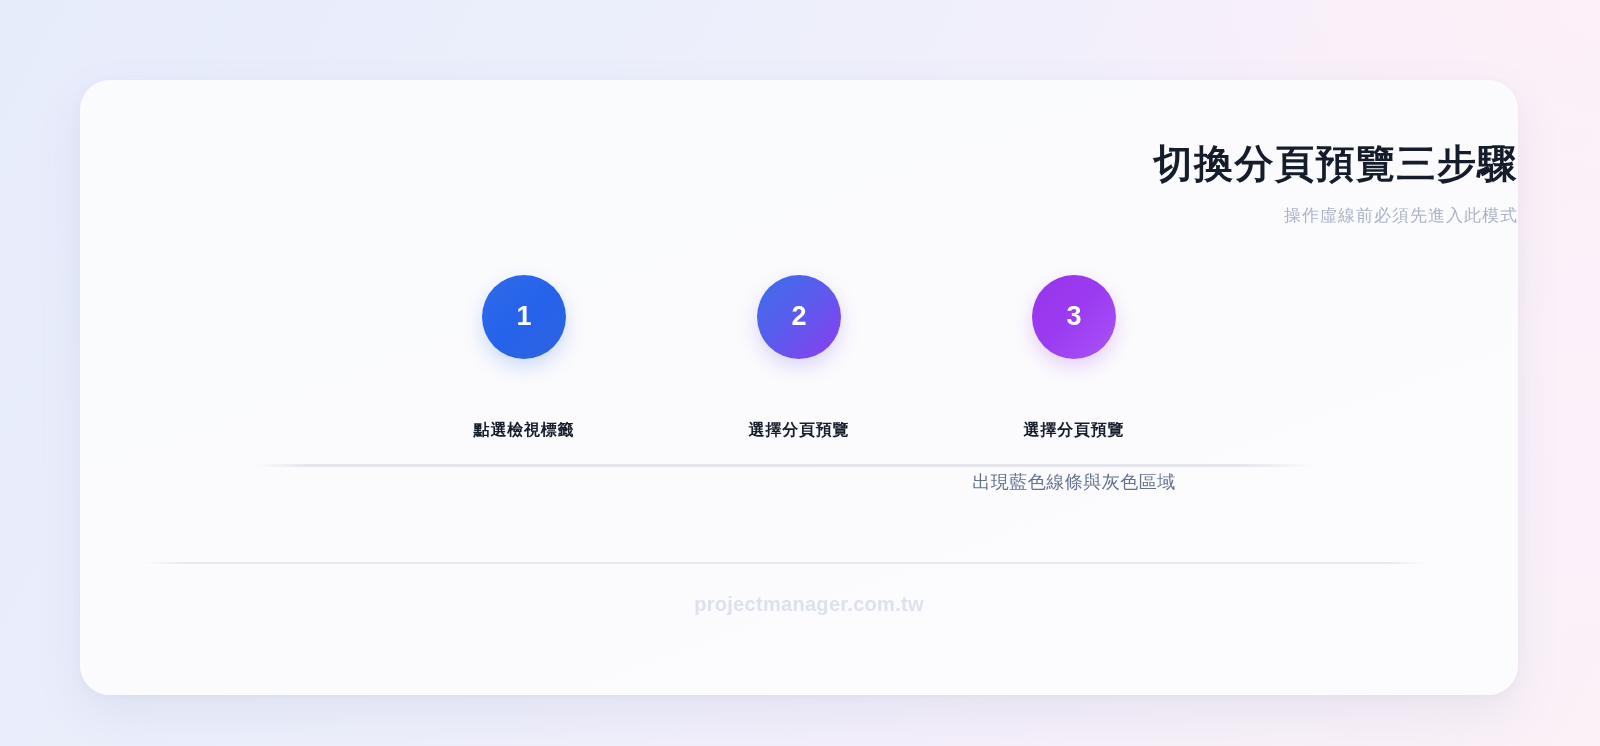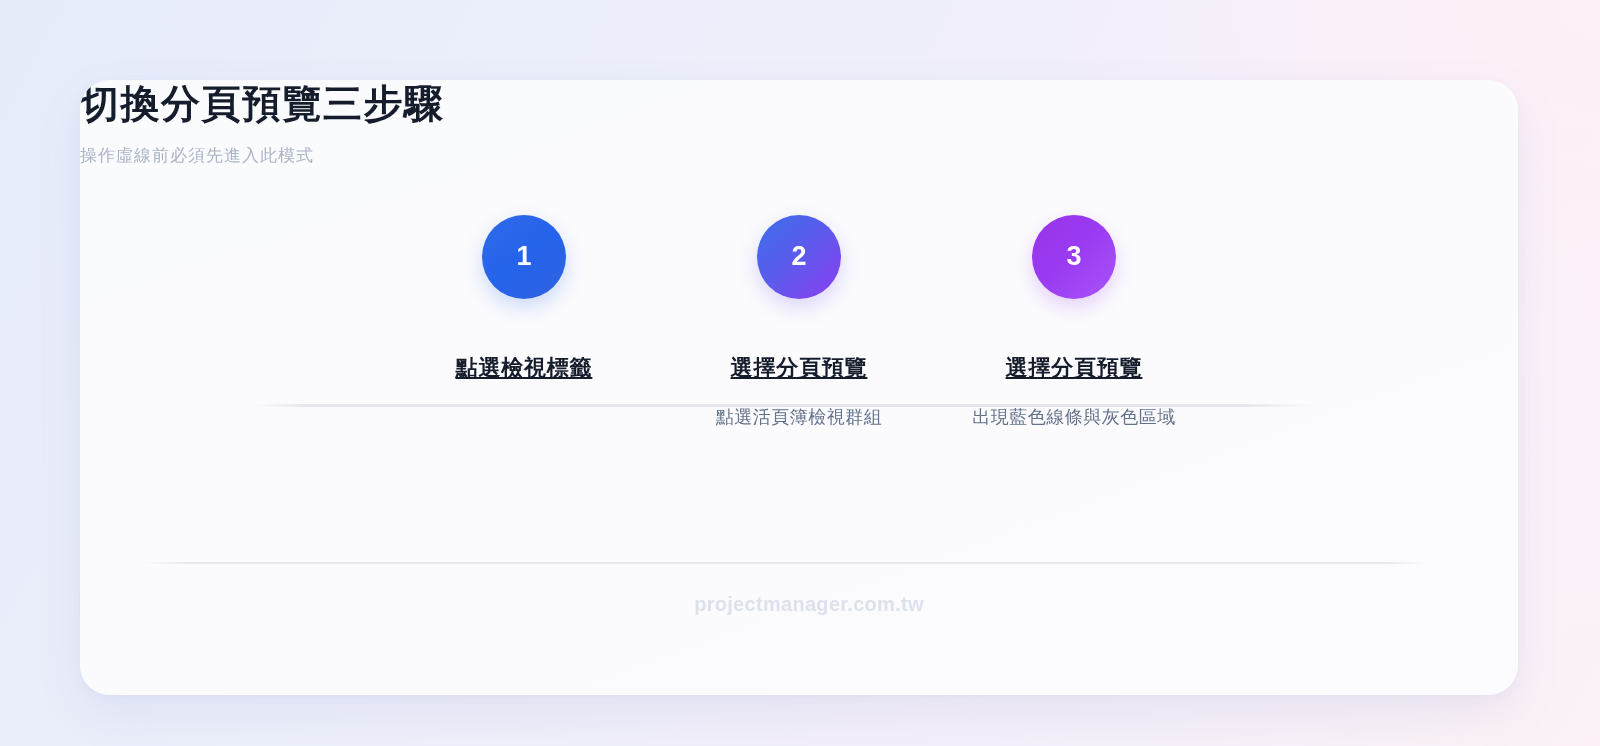--- a/index.html
+++ b/index.html
@@ -34,21 +34,22 @@
     height: 615px;
     border-radius: 30px;
     background: linear-gradient(160deg, #fafbfd 0%, #fbfbfd 40%, #fcfcfe 100%);
     box-shadow: 0 18px 46px rgba(104, 116, 168, 0.10),
                 0 2px 10px rgba(104, 116, 168, 0.05);
     overflow: hidden;
   }
 
   
   .header {
-    text-align: left;
+    text-align: right;
+    padding-top: 60px;
   }
   .page-title {
     margin: 0;
     font-size: 39px;
     font-weight: bold;
     letter-spacing: 1.5px;
     color: #151c2b;
     line-height: 1.25;
   }
   .page-subtitle {
@@ -114,28 +115,27 @@
   }
   .bubble.b2 {
     background: linear-gradient(135deg, #3b6fe8 0%, #5a5ced 45%, #8b3df0 100%);
     box-shadow: 0 8px 20px rgba(109, 79, 238, 0.22);
   }
   .bubble.b3 {
     background: linear-gradient(135deg, #9733e8 0%, #9b3cf2 50%, #a855f7 100%);
     box-shadow: 0 8px 20px rgba(155, 60, 242, 0.22);
   }
   .step-title {
-    margin: 6px;
+    margin: 12px;
     padding-top: 49px;
-    font-size: 22px;
+    font-size: 16px;
     font-weight: bold;
     letter-spacing: 0.8px;
     color: #151c2b;
     line-height: 1.25;
-    text-decoration: underline;
   }
   .step-desc {
     margin: 0;
     padding-top: 19px;
     font-size: 18px;
     letter-spacing: 0.5px;
     color: #63728c;
     line-height: 1.3;
   }
 
@@ -191,21 +191,20 @@
             <span>1</span>
           </div>
           <p class="step-title">點選檢視標籤</p>
         </div>
 
         <div class="step">
           <div class="bubble b2">
             <span>2</span>
           </div>
           <p class="step-title">選擇分頁預覽</p>
-          <p class="step-desc">點選活頁簿檢視群組</p>
         </div>
 
         <div class="step">
           <div class="bubble b3">
             <span>3</span>
           </div>
           <p class="step-title">選擇分頁預覽</p>
           <p class="step-desc">出現藍色線條與灰色區域</p>
         </div>
 

